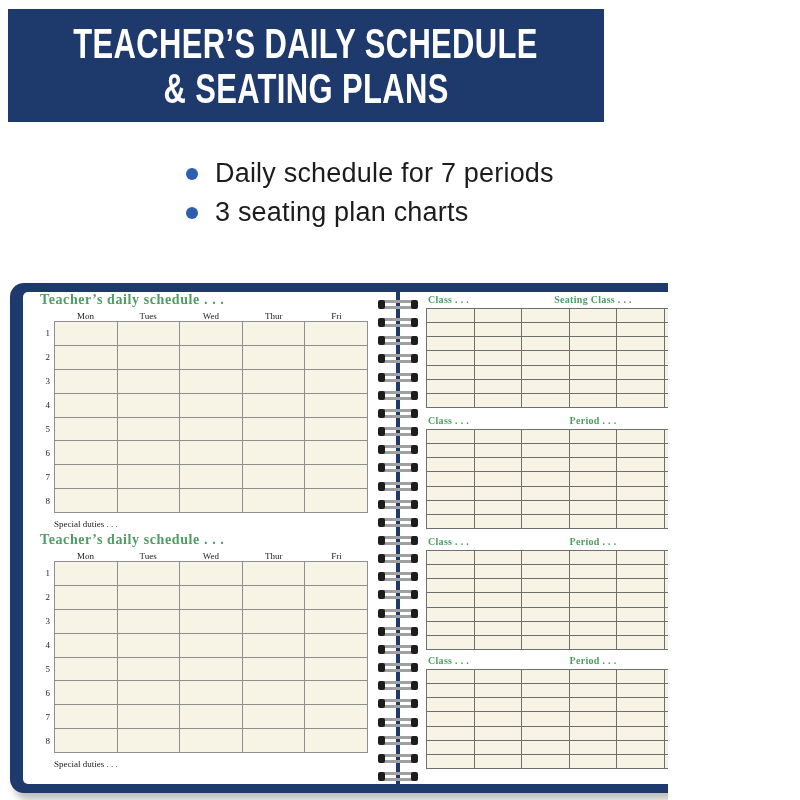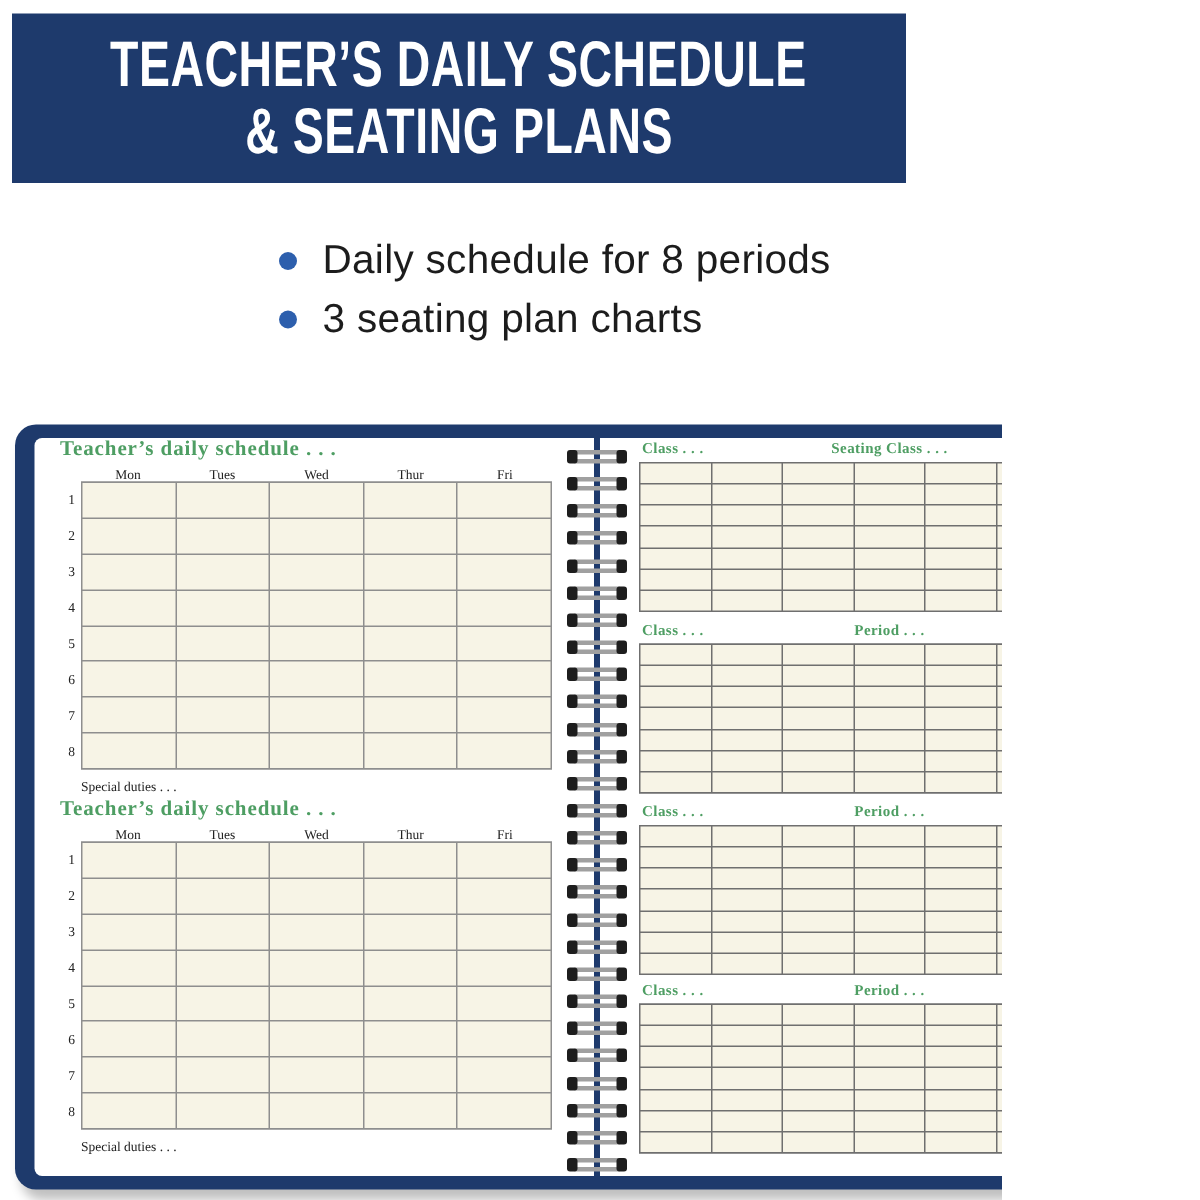--- a/index.html
+++ b/index.html
@@ -103,21 +103,21 @@
     <div class="banner-line">TEACHER’S DAILY SCHEDULE</div>
     <div class="banner-line">&amp; SEATING PLANS</div>
   </div>
 
   <div class="badges" id="badges">
     </div>
 
   <ul class="features" id="features">
       <li class="feature">
         <span class="bullet" style="background: rgb(45, 95, 173);"></span>
-        <span class="feature-text">Daily schedule for 8 periods</span>
+        <span class="feature-text">Daily schedule for 7 periods</span>
       </li>
       <li class="feature">
         <span class="bullet" style="background: rgb(45, 95, 173);"></span>
         <span class="feature-text">3 seating plan charts</span>
       </li>
     </ul>
 
   <div class="notebook" id="notebook">
     <div class="pages"></div>
     <div class="spine-line"></div>

